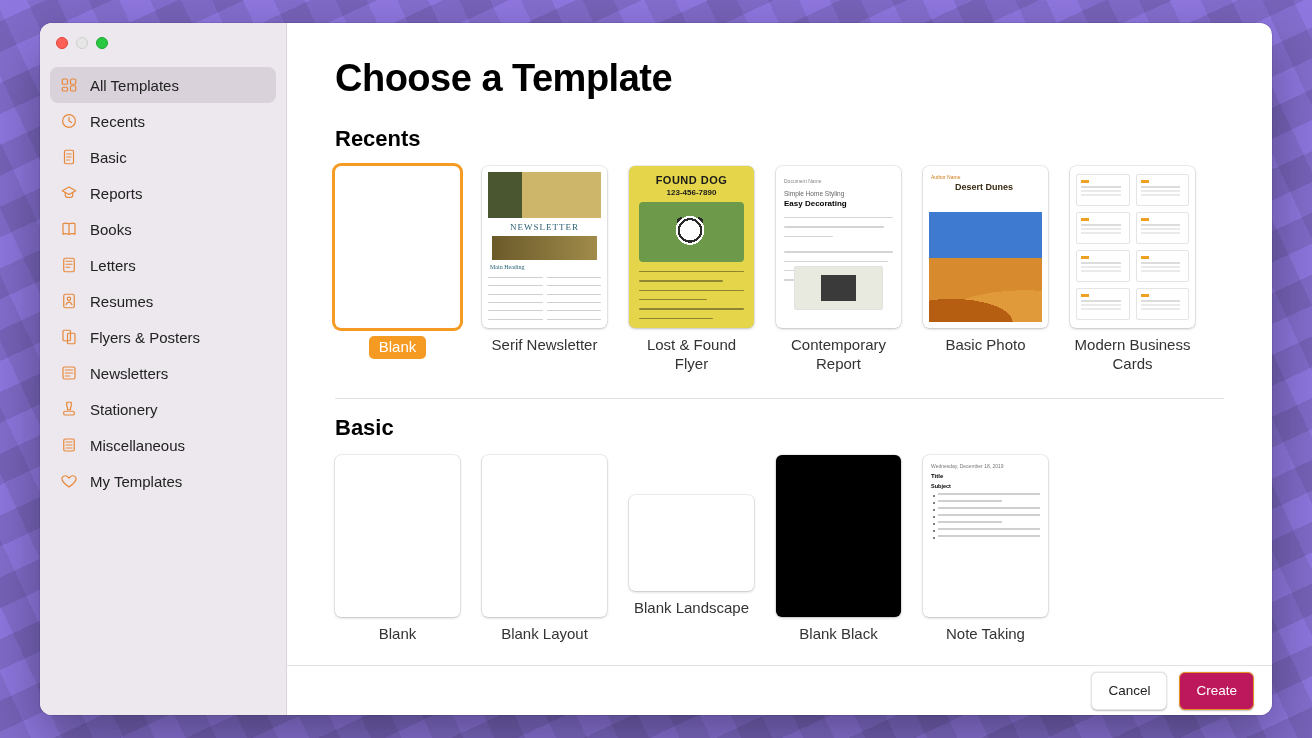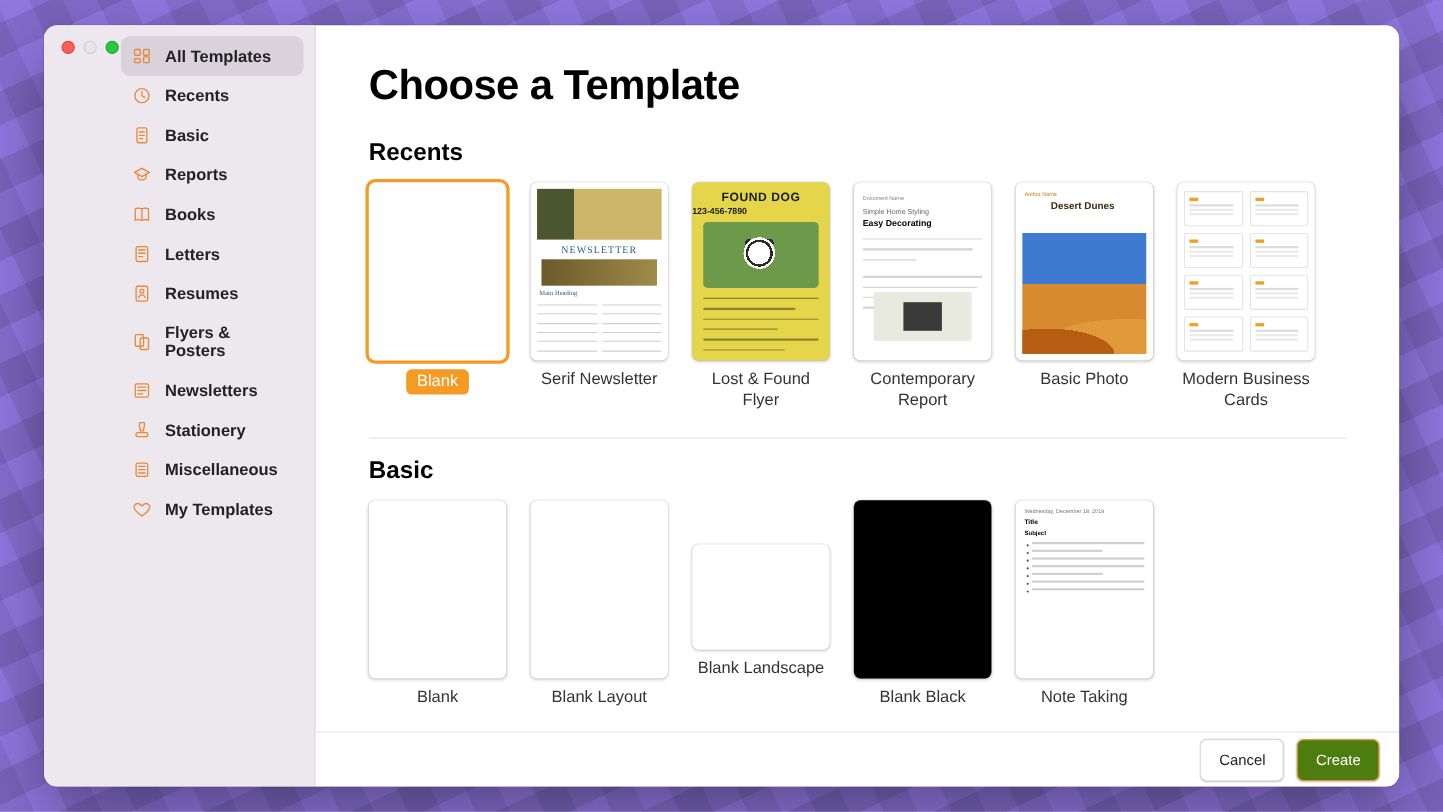--- a/index.html
+++ b/index.html
@@ -19,21 +19,21 @@
     display:flex;
     overflow:hidden;
     position:relative;
   }
   
   .sidebar {
     width: 247px;
     background: #ece8ed;
     border-right: 1px solid rgba(0,0,0,0.08);
     padding: 10px 10px 10px 10px;
-    display:flex; flex-direction:row;font-weight:bold;
+    display:flex; flex-direction:column;
   }
   .traffic { display:flex; gap:8px; padding:4px 2px 18px 6px; }
   .dot { width:12px; height:12px; border-radius:50%; }
   .dot.red { background:#fe5f57; border:0.5px solid #e14138; }
   .dot.yellow { background:#e6e6e6; border:0.5px solid #cfcfcf; }
   .dot.green { background:#28c840; border:0.5px solid #1fa534; }
   .side-item {
     display:flex; align-items:center; gap:12px;
     padding: 9px 10px;
     border-radius:8px;
@@ -79,36 +79,36 @@
     gap:12px; padding: 0 18px;
     background:#fff;
   }
   .btn {
     height:38px; padding:0 16px; border-radius:6px;
     font-size:13.5px; display:flex; align-items:center; justify-content:center;
     box-shadow: 0 0.5px 1.5px rgba(0,0,0,0.25);
     background:#fff; color:#222; border:0.5px solid rgba(0,0,0,0.1);
     cursor:default;
   }
-  .btn.primary { background:#4d7c0f; color:#fff; border-color:#e79426; }
+  .btn.primary { background:#be185d; color:#fff; border-color:#e79426; }
   .mini-line { height:2px; background:#c9c9c9; margin:3px 0; border-radius:1px; }
 
   
   .nlt .photo { position:absolute; top:6px; left:6px; right:6px; height:46px; background:#cdb56a;
     background-image:linear-gradient(90deg,#4a5630 0 30%, #cdb56a 30% 100%); }
   .nlt .title { position:absolute; top:56px; left:6px; right:6px; font-family:Georgia,serif; font-size:9px; letter-spacing:1px; color:#2b6175; text-align:center; }
   .nlt .sub { position:absolute; top:98px; left:8px; font-size:6px; color:#2b6175; font-family:Georgia,serif; }
   .nlt .cols { position:absolute; top:108px; left:6px; right:6px; bottom:6px; display:flex; gap:4px; }
   .nlt .col { flex:1; display:flex; flex-direction:column; gap:2px; }
   .nlt .col .mini-line { height:1.5px; background:#d0d0d0; }
 
   
   .lff { background:#e4d54b; }
   .lff .hdr { position:absolute; top:8px; left:0; right:0; text-align:center; font-weight:800; font-size:11px; color:#1a1a1a; letter-spacing:0.5px;}
-  .lff .phone { position:absolute; top:22px; left:0; right:0; text-align:left; font-weight:700; font-size:8px; color:#1a1a1a;}
+  .lff .phone { position:absolute; top:22px; left:0; right:0; text-align:center; font-weight:700; font-size:8px; color:#1a1a1a;}
   .lff .dog { position:absolute; top:36px; left:10px; right:10px; height:60px; border-radius:4px;
     background: linear-gradient(#6d9a4a,#6d9a4a); overflow:hidden; }
   .lff .dog::after{content:""; position:absolute; left:28px; top:10px; width:46px; height:46px;
     background: radial-gradient(circle at 50% 40%, #fff 0 28%, #2a2a2a 28% 34%, #fff 34% 40%, transparent 40%),
                 radial-gradient(circle at 30% 20%, #2a2a2a 0 8%, transparent 8%),
                 radial-gradient(circle at 70% 20%, #2a2a2a 0 8%, transparent 8%);
     border-radius:50% 50% 45% 45%;
   }
   .lff .txt { position:absolute; top:102px; left:10px; right:10px; bottom:6px; display:flex; flex-direction:column; gap:2px;}
   .lff .txt .mini-line{ background:#8f8530; height:1.5px;}

